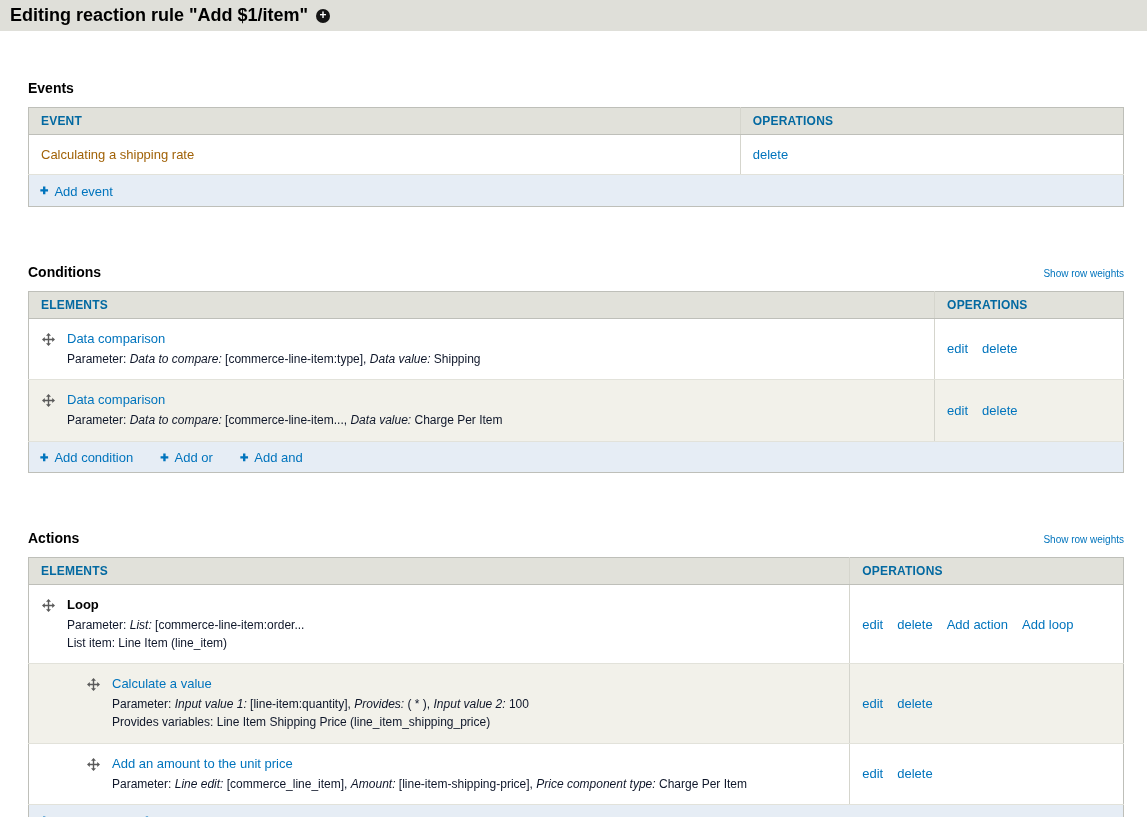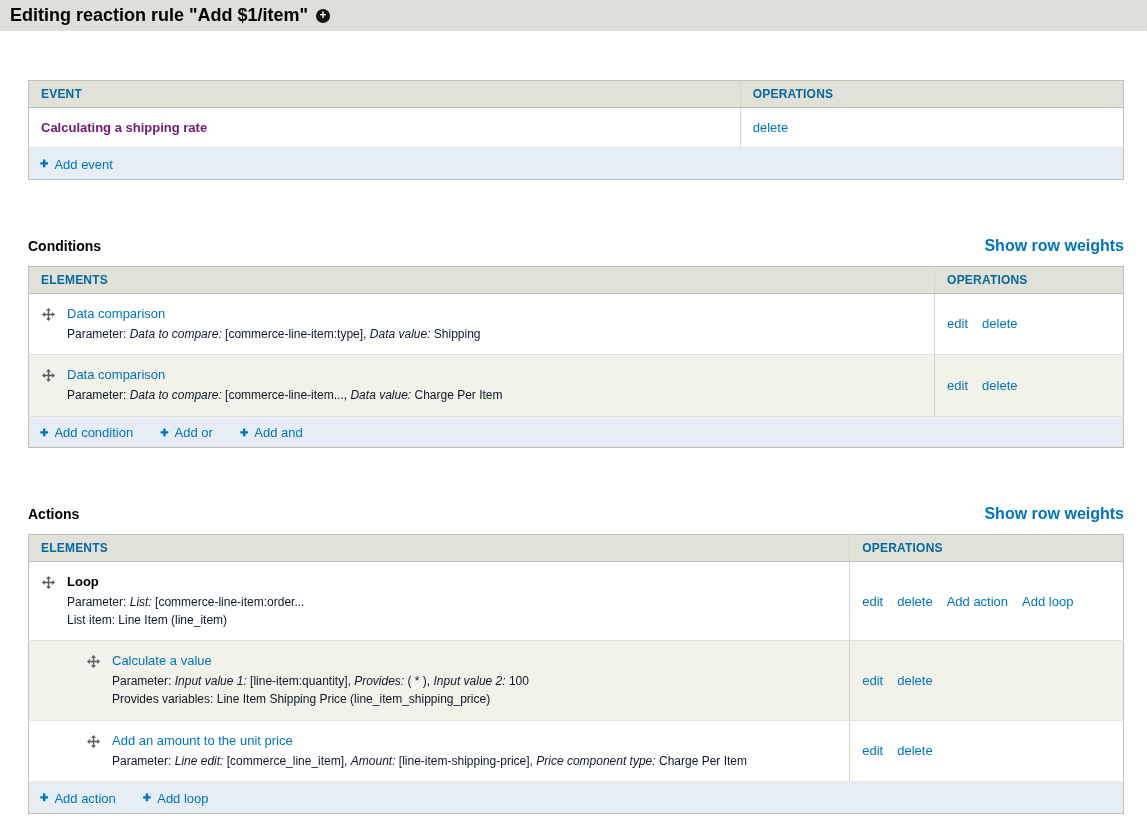--- a/index.html
+++ b/index.html
@@ -24,21 +24,21 @@
   }
   .content { padding: 0 23px 0 28px; }
   .section { margin-top: 57px; }
   .section:first-child { margin-top: 49px; }
   .section-head {
     display: flex; justify-content: space-between; align-items: baseline;
     margin-bottom: 11px;
   }
   .section-head h2 { font-size: 14px; font-weight: bold; margin: 0; }
   a { color: #0074BD; text-decoration: none; cursor: pointer; }
-  .weights-link { font-size: 16px; font-weight: bold; }
+  .weights-link { font-size: 10px; }
 
   table {
     width: 100%; border-collapse: collapse; table-layout: fixed;
     border: 1px solid #BEBFB9; font-size: 13px;
   }
   th {
     background: #E1E1DA; text-align: left; font-weight: bold; font-size: 12px;
     color: #0369a1; padding: 6px 12px; border-bottom: 1px solid #BEBFB9;
     letter-spacing: 0.2px;
   }
@@ -52,21 +52,21 @@
   .tbl-events .col-main { width: 65%; }   .tbl-events .col-ops { width: 35%; }
   .tbl-conditions .col-main { width: 82.75%; } .tbl-conditions .col-ops { width: 17.25%; }
   .tbl-actions .col-main { width: 75%; }  .tbl-actions .col-ops { width: 25%; }
 
   .row-inner { display: flex; align-items: flex-start; }
   .row-inner.indent { margin-left: 45px; justify-content: flex-end; }
   .drag-handle { cursor: move; margin: 2px 12px 0 1px; flex: 0 0 auto; line-height: 0; }
   .elem-body { flex: 1 1 auto; }
   .elem-title { font-size: 13px; display: inline-block; }
   .elem-title.bold { font-weight: bold; }
-  .elem-title.plain { font-weight: bold; color: #701a75; }
+  .elem-title.plain { font-weight: normal; color: #a16207; }
   .param-line { font-size: 12px; color: #0f172a; margin-top: 6px; line-height: 1.3; }
   .param-line + .param-line { margin-top: 2px; }
   .param-line em { font-style: italic; }
 
   .add-row td { background: #E6EDF5; padding: 7px 11px; border-bottom: none; }
   .add-link {
     font-size: 13px; margin-right: 27px; display: inline-flex;
     align-items: center; gap: 6px;
   }
   .plus-icon { font-size: 10px; font-weight: bold; color: #0074BD; line-height: 1; }
@@ -75,20 +75,23 @@
 <body>
 
 <div class="topbar">
   <h1 class="page-title">Editing reaction rule "Add $1/item"</h1>
   <span class="ctx-icon">+</span>
 </div>
 
 <div class="content">
 
   <div class="section">
+    <div class="section-head">
+      <h2>Events</h2>
+    </div>
     <table class="tbl-events">
       <colgroup>
           <col class="col-main">
           <col class="col-ops">
         </colgroup>
       <thead>
         <tr>
           <th>EVENT</th>
           <th class="ops-th">OPERATIONS</th>
         </tr>

